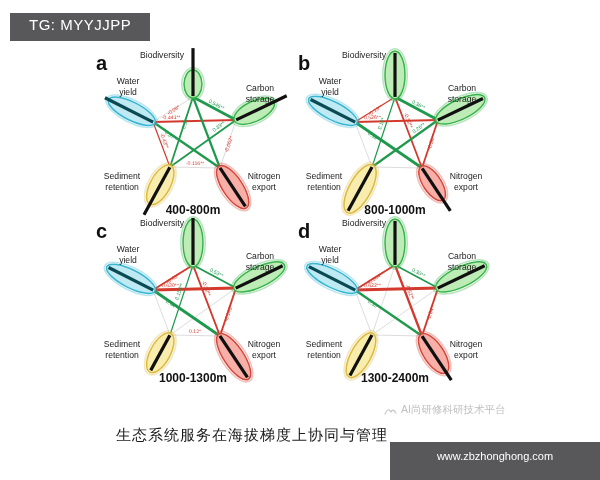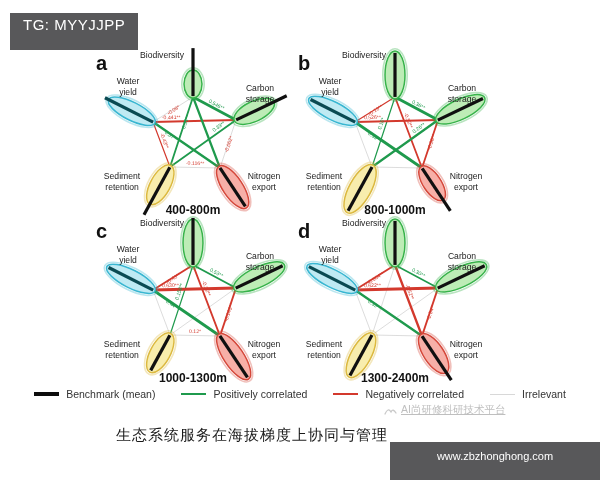--- a/index.html
+++ b/index.html
@@ -1,42 +1,42 @@
 <!DOCTYPE html>
 <html><head>
 <meta charset="utf-8">
 <style>
   html,body{margin:0;padding:0;background:#ffffff;}
   .page{
     position:relative;width:600px;height:480px;background:#ffffff;overflow:hidden;
     font-family:"Liberation Sans", sans-serif;
   }
   .tag-bar{
-    position:absolute;left:10px;top:13px;height:37px;line-height:24px;
-    background:#58585a;color:#ffffff;font-size:15px;padding:0 13px;letter-spacing:0.5px;
+    position:absolute;left:10px;top:13px;height:28px;line-height:24px;
+    background:#58585a;color:#ffffff;font-size:15px;padding:0 19px;letter-spacing:0.5px;
   }
   .figure-area{position:absolute;left:0;top:36px;width:600px;height:350px;}
   .panel{position:absolute;width:205px;height:178px;}
   .panel.a{left:90px;top:6px;}
   .panel.b{left:292px;top:6px;}
   .panel.c{left:90px;top:174px;}
   .panel.d{left:292px;top:174px;}
   .legend{
     position:absolute;left:0;top:388px;width:600px;display:flex;justify-content:center;
     align-items:center;gap:26px;font-size:10.5px;color:#333;
   }
   .legend-item{display:flex;align-items:center;gap:7px;}
   .legend-swatch{display:inline-block;width:25px;}
   .caption{
     position:absolute;left:52px;top:426px;width:400px;text-align:center;
     font-size:15px;color:#1a1a1a;letter-spacing:1px;
   }
   .watermark{
     position:absolute;left:383px;top:403px;display:flex;align-items:center;gap:3px;
-    color:#bfbfbf;font-size:10.5px;white-space:nowrap;text-decoration:underline;
+    color:#bfbfbf;font-size:10.5px;white-space:nowrap;
   }
   .url-bar{
     position:absolute;left:390px;top:442px;width:210px;height:44px;line-height:28px;
     background:#58585a;color:#ffffff;font-size:11px;text-align:center;
   }
 </style>
 </head>
 <body>
 
 <div class="page">
@@ -264,38 +264,20 @@
         <text x="170" y="60" font-size="8.6" text-anchor="middle" fill="#222222">storage</text>
         <text x="32" y="137" font-size="8.6" text-anchor="middle" fill="#222222">Sediment</text>
         <text x="32" y="148" font-size="8.6" text-anchor="middle" fill="#222222">retention</text>
         <text x="174" y="137" font-size="8.6" text-anchor="middle" fill="#222222">Nitrogen</text>
         <text x="174" y="148" font-size="8.6" text-anchor="middle" fill="#222222">export</text>
         <text x="6" y="28" font-size="20" font-weight="700" fill="#111">d</text>
         <text x="103" y="172" font-size="12" font-weight="700" text-anchor="middle" fill="#111">1300-2400m</text>
       </svg>
   </div>
 
-  <div class="legend">
-    <div class="legend-item">
-      <span class="legend-swatch" style="height: 4px; background: rgb(13, 13, 13);"></span>
-      <span>Benchmark (mean)</span>
-    </div>
-    <div class="legend-item">
-      <span class="legend-swatch" style="height: 2px; background: rgb(31, 154, 77);"></span>
-      <span>Positively correlated</span>
-    </div>
-    <div class="legend-item">
-      <span class="legend-swatch" style="height: 2px; background: rgb(211, 57, 45);"></span>
-      <span>Negatively correlated</span>
-    </div>
-    <div class="legend-item">
-      <span class="legend-swatch" style="height: 1px; background: rgb(216, 216, 216);"></span>
-      <span>Irrelevant</span>
-    </div>
-  </div>
 
   <div class="caption">生态系统服务在海拔梯度上协同与管理</div>
 
   <div class="watermark">
     <svg width="15" height="13" viewBox="0 0 15 13">
       <path d="M2,10 Q5,3 8,8 Q10,4 13,9" fill="none" stroke="#c9c9c9" stroke-width="1.3" stroke-linecap="round"></path>
     </svg>
     <span>AI尚研修科研技术平台</span>
   </div>
 

